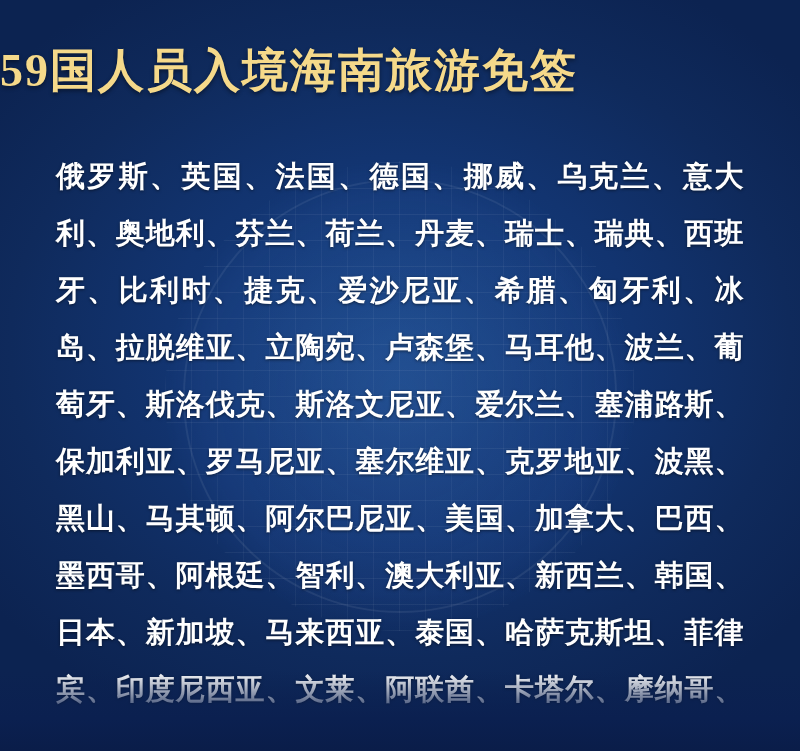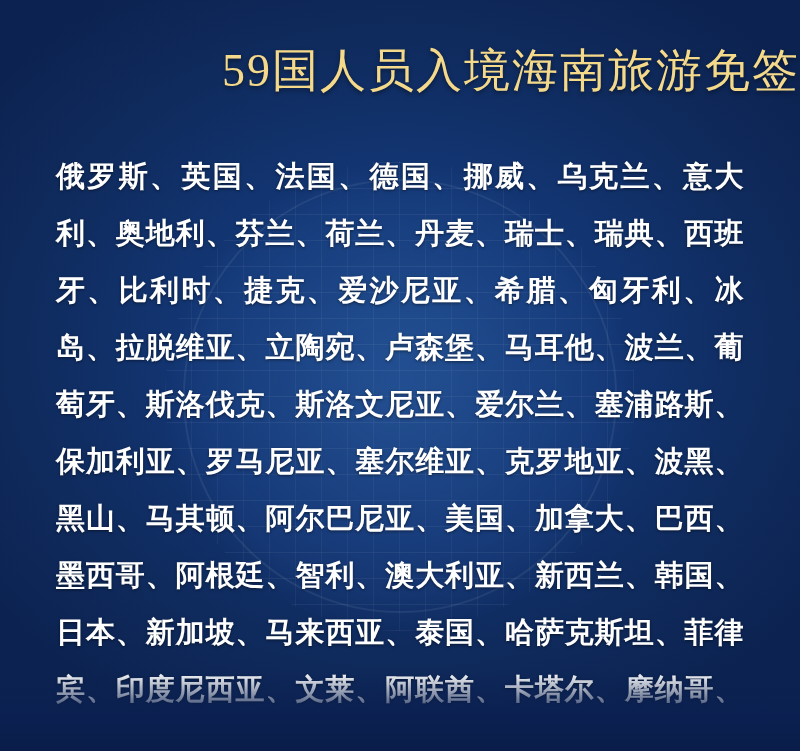--- a/index.html
+++ b/index.html
@@ -83,23 +83,23 @@
     font-size: 30px;
     letter-spacing: 10px;
     color: rgba(210,225,250,0.35);
   }
 
   .title {
     position: absolute;
     top: 40px;
     left: 0;
     right: 0;
-    text-align: right;
+    text-align: left;
     font-family: "Liberation Serif", serif;
-    font-weight: normal;
+    font-weight: bold;
     font-size: 46px;
     letter-spacing: 2px;
     color: #f5d98a;
     text-shadow: 0 2px 4px rgba(0,0,0,0.45);
     white-space: nowrap;
   }
   .body-text {
     position: absolute;
     top: 148px;
     left: 56px;

